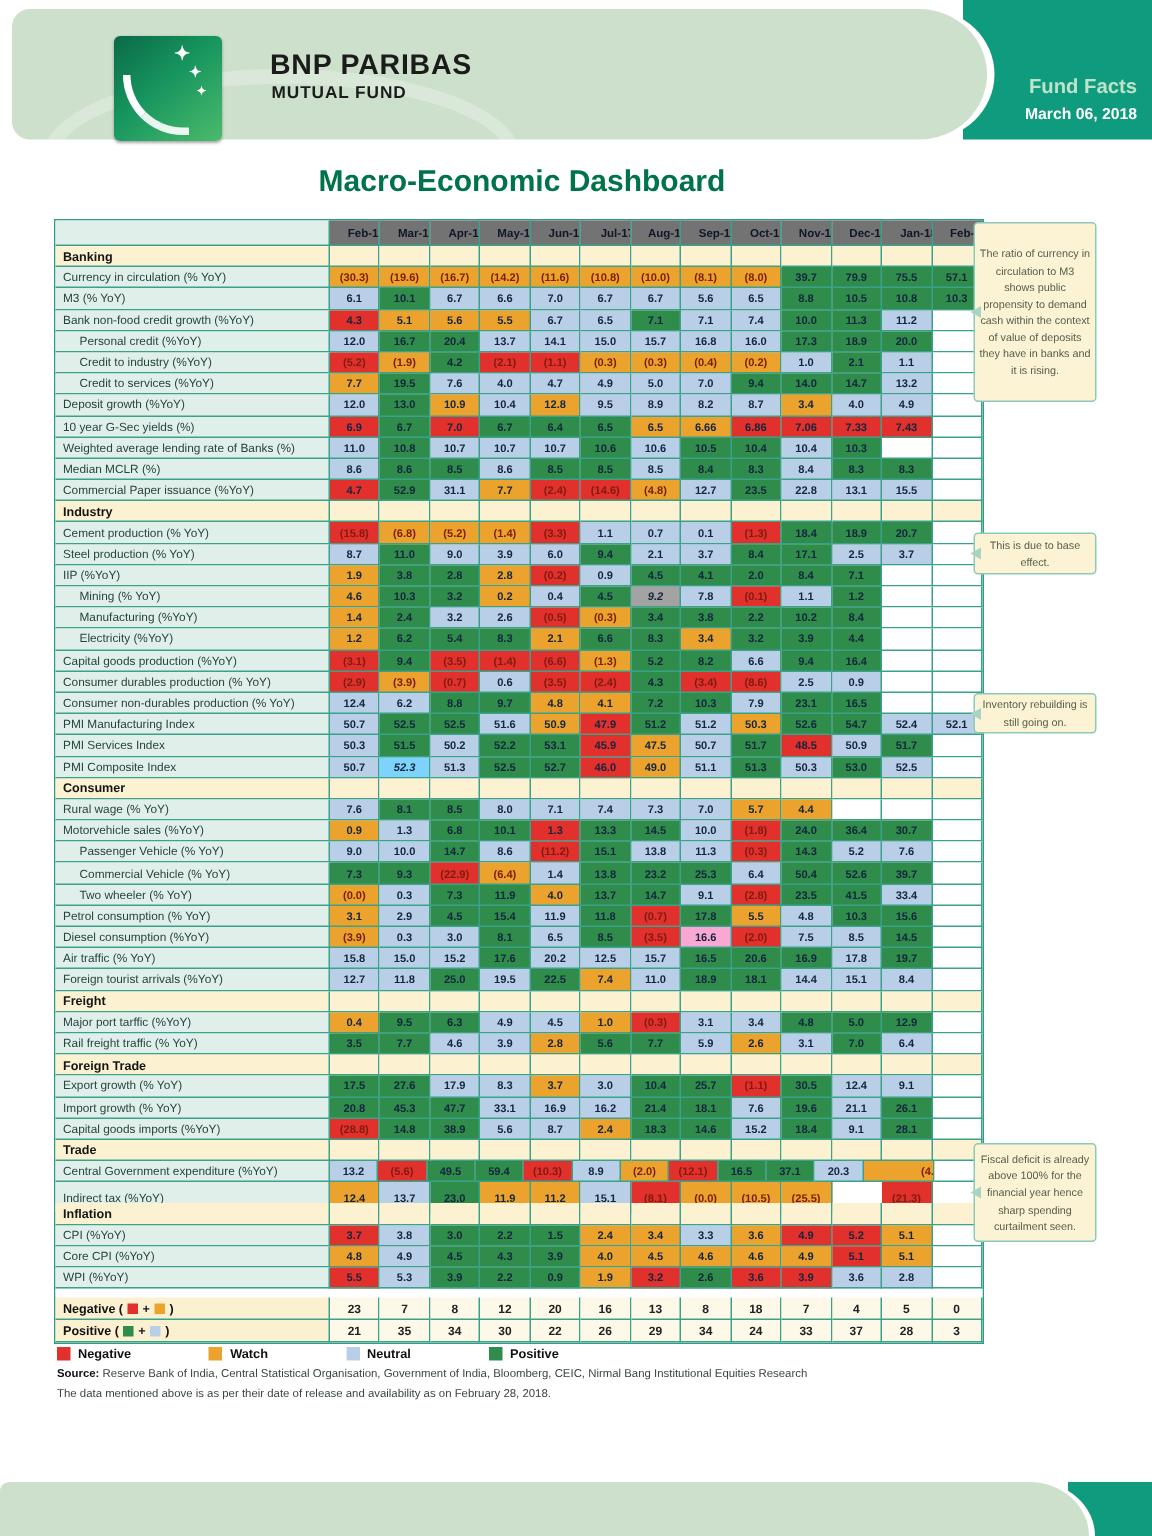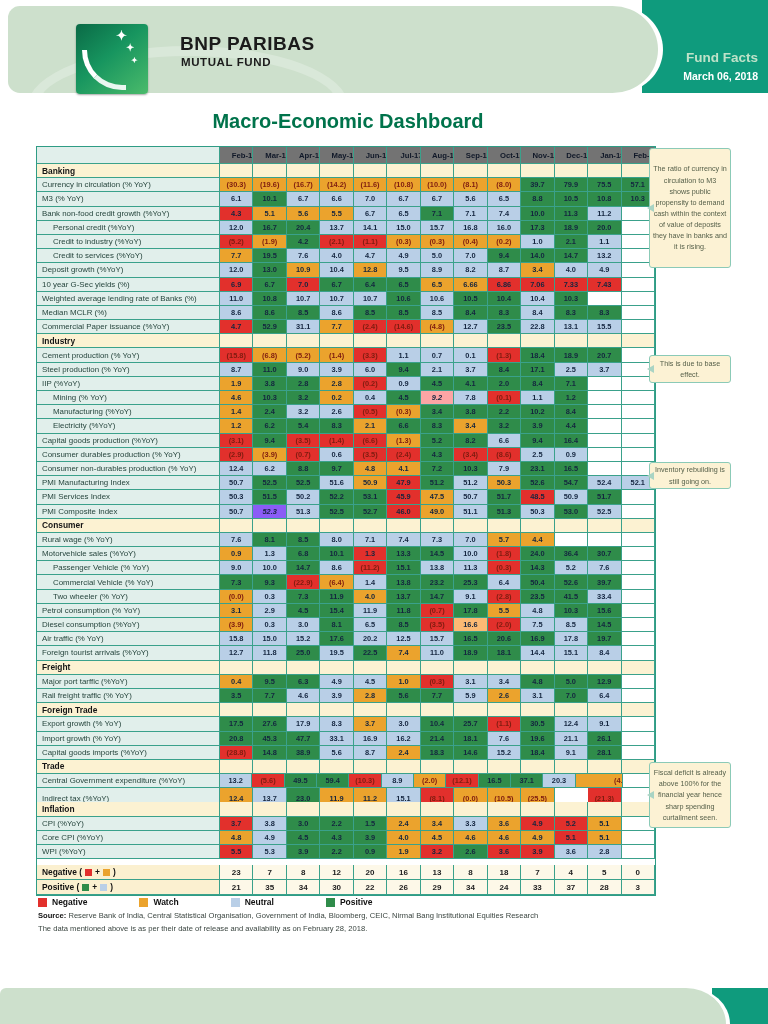--- a/index.html
+++ b/index.html
@@ -376,21 +376,21 @@
         <div class="c" style="background: rgb(255, 255, 255);"></div>
       </div>
       <div class="row">
         <div class="c lab ind">Mining  (% YoY)</div>
         <div class="c" style="background: rgb(235, 163, 45);">4.6</div>
         <div class="c" style="background: rgb(47, 140, 74);">10.3</div>
         <div class="c" style="background: rgb(47, 140, 74);">3.2</div>
         <div class="c" style="background: rgb(235, 163, 45);">0.2</div>
         <div class="c" style="background: rgb(185, 207, 231);">0.4</div>
         <div class="c" style="background: rgb(47, 140, 74);">4.5</div>
-        <div class="c" style="background: #fca5a5; font-style: italic;">9.2</div>
+        <div class="c" style="background: #a3a3a3; font-style: italic;">9.2</div>
         <div class="c" style="background: rgb(185, 207, 231);">7.8</div>
         <div class="c neg" style="background: rgb(226, 48, 44);">(0.1)</div>
         <div class="c" style="background: rgb(185, 207, 231);">1.1</div>
         <div class="c" style="background: rgb(47, 140, 74);">1.2</div>
         <div class="c" style="background: rgb(255, 255, 255);"></div>
         <div class="c" style="background: rgb(255, 255, 255);"></div>
       </div>
       <div class="row">
         <div class="c lab ind">Manufacturing  (%YoY)</div>
         <div class="c" style="background: rgb(235, 163, 45);">1.4</div>
@@ -499,21 +499,21 @@
         <div class="c" style="background: rgb(185, 207, 231);">50.7</div>
         <div class="c" style="background: rgb(47, 140, 74);">51.7</div>
         <div class="c" style="background: rgb(226, 48, 44);">48.5</div>
         <div class="c" style="background: rgb(185, 207, 231);">50.9</div>
         <div class="c" style="background: rgb(47, 140, 74);">51.7</div>
         <div class="c" style="background: rgb(255, 255, 255);"></div>
       </div>
       <div class="row">
         <div class="c lab">PMI Composite Index</div>
         <div class="c" style="background: rgb(185, 207, 231);">50.7</div>
-        <div class="c" style="background: #8b5cf6; font-style: italic;">52.3</div>
+        <div class="c" style="background: #7dd3fc; font-style: italic;">52.3</div>
         <div class="c" style="background: rgb(185, 207, 231);">51.3</div>
         <div class="c" style="background: rgb(47, 140, 74);">52.5</div>
         <div class="c" style="background: rgb(47, 140, 74);">52.7</div>
         <div class="c" style="background: rgb(226, 48, 44);">46.0</div>
         <div class="c" style="background: rgb(235, 163, 45);">49.0</div>
         <div class="c" style="background: rgb(185, 207, 231);">51.1</div>
         <div class="c" style="background: rgb(47, 140, 74);">51.3</div>
         <div class="c" style="background: rgb(185, 207, 231);">50.3</div>
         <div class="c" style="background: rgb(47, 140, 74);">53.0</div>
         <div class="c" style="background: rgb(185, 207, 231);">52.5</div>
@@ -633,21 +633,21 @@
       </div>
       <div class="row">
         <div class="c lab">Diesel consumption (%YoY)</div>
         <div class="c neg" style="background: rgb(235, 163, 45);">(3.9)</div>
         <div class="c" style="background: rgb(185, 207, 231);">0.3</div>
         <div class="c" style="background: rgb(185, 207, 231);">3.0</div>
         <div class="c" style="background: rgb(47, 140, 74);">8.1</div>
         <div class="c" style="background: rgb(185, 207, 231);">6.5</div>
         <div class="c" style="background: rgb(47, 140, 74);">8.5</div>
         <div class="c neg" style="background: rgb(226, 48, 44);">(3.5)</div>
-        <div class="c" style="background: #fdba74;">16.6</div>
+        <div class="c" style="background: #f9a8d4;">16.6</div>
         <div class="c neg" style="background: rgb(226, 48, 44);">(2.0)</div>
         <div class="c" style="background: rgb(185, 207, 231);">7.5</div>
         <div class="c" style="background: rgb(185, 207, 231);">8.5</div>
         <div class="c" style="background: rgb(47, 140, 74);">14.5</div>
         <div class="c" style="background: rgb(255, 255, 255);"></div>
       </div>
       <div class="row">
         <div class="c lab">Air traffic  (% YoY)</div>
         <div class="c" style="background: rgb(185, 207, 231);">15.8</div>
         <div class="c" style="background: rgb(185, 207, 231);">15.0</div>

